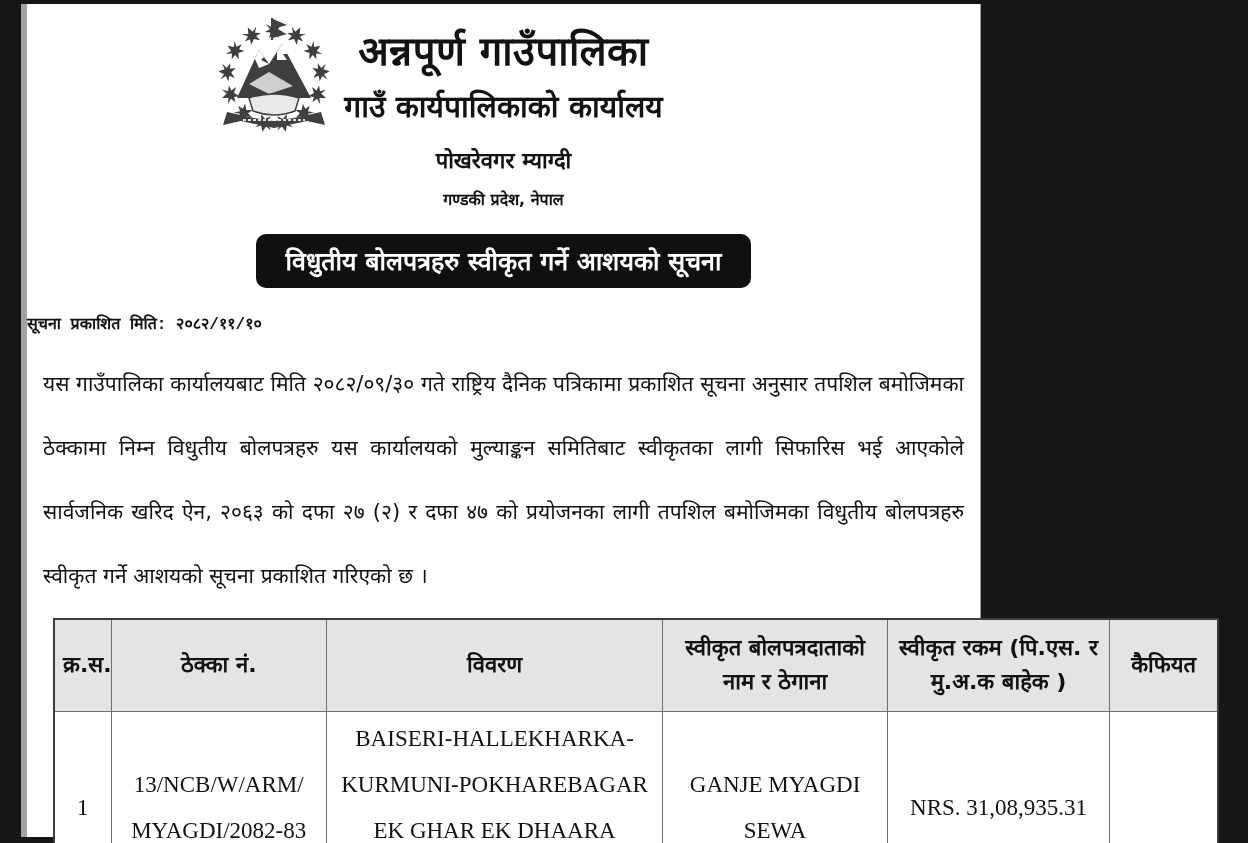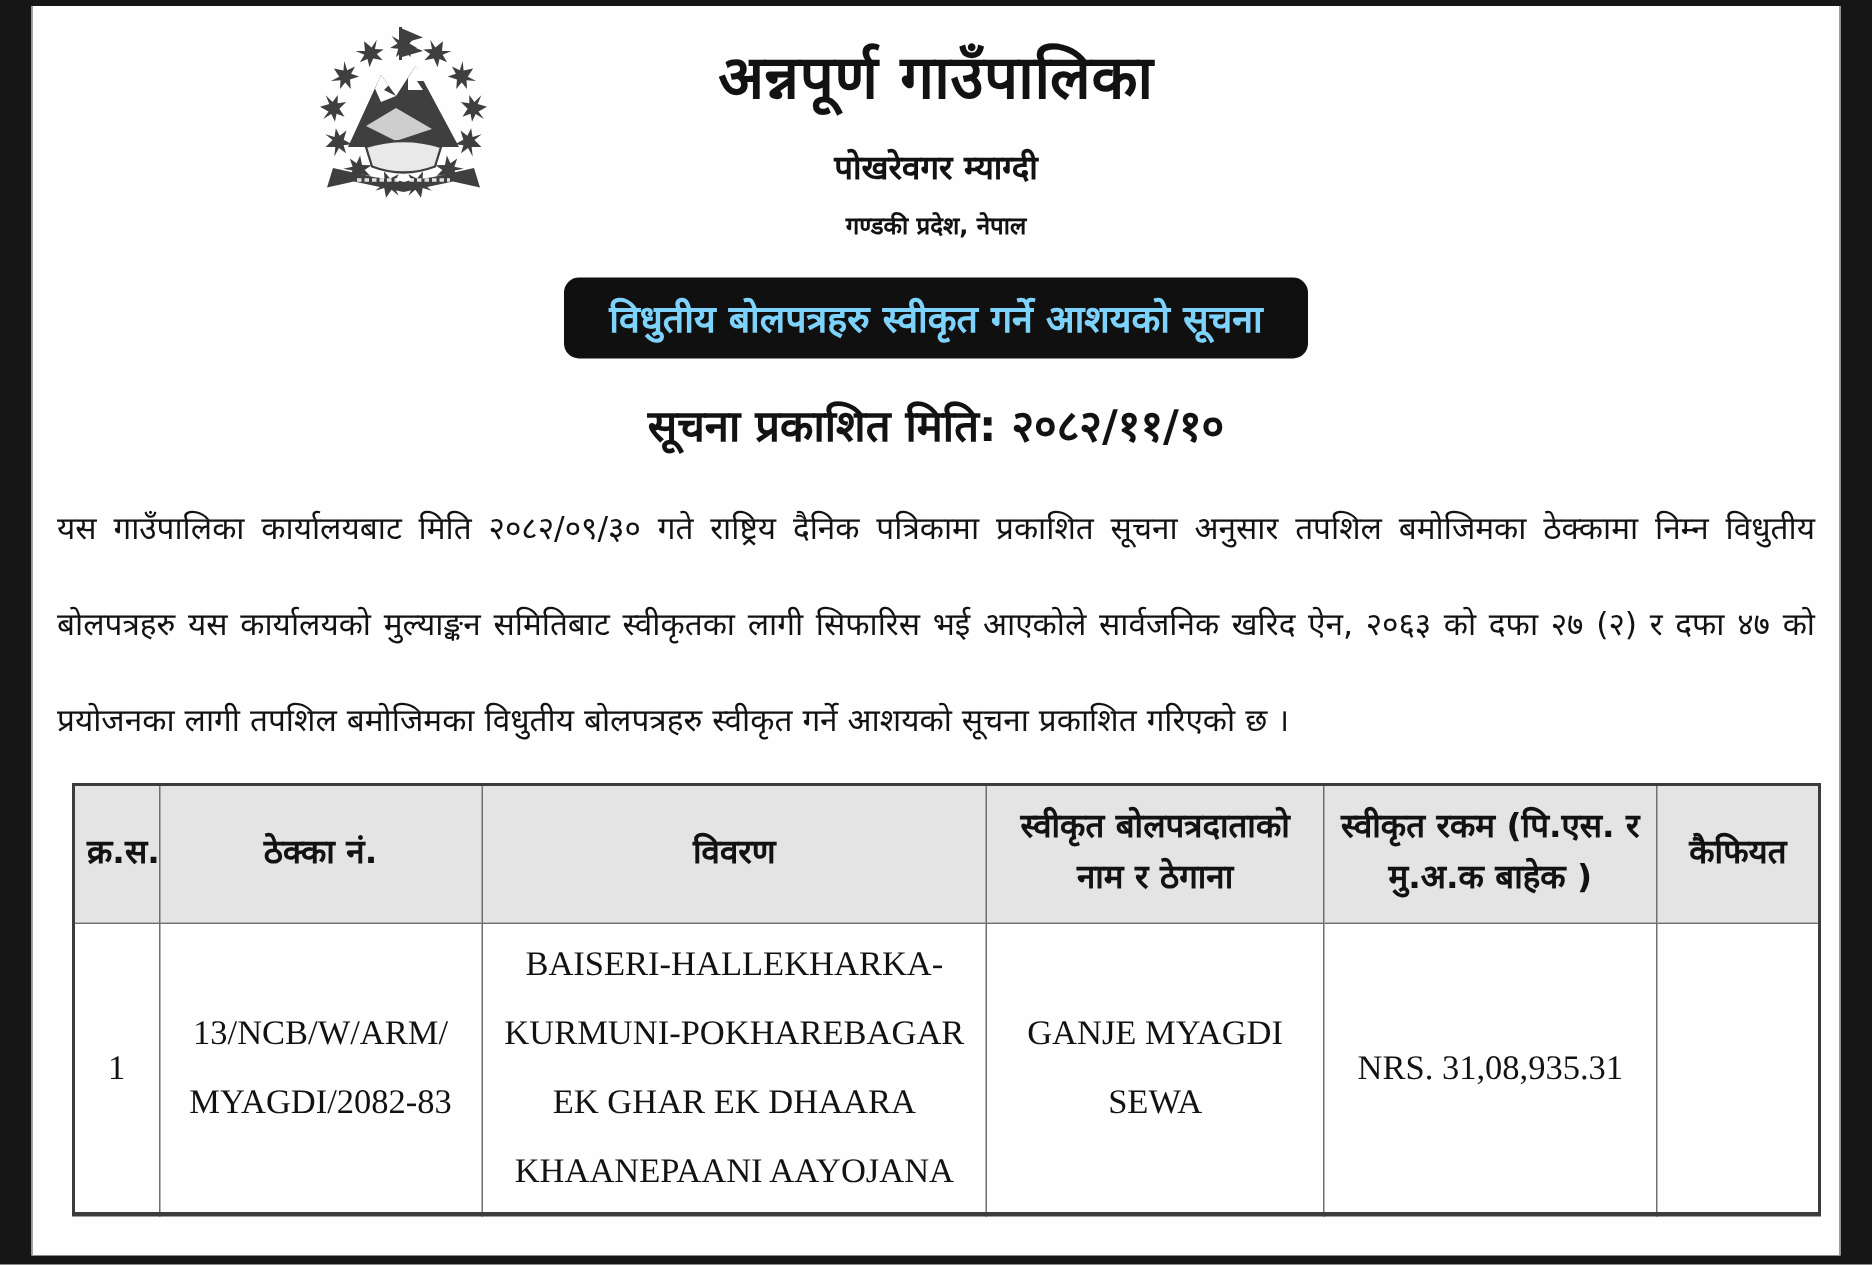--- a/index.html
+++ b/index.html
@@ -6,46 +6,46 @@
   html, body { width: 1248px; height: 843px; overflow: hidden; }
   body {
     background: #161616;
     font-family: "DejaVu Sans", sans-serif;
     color: #121212;
     position: relative;
   }
   .page {
     position: absolute;
     left: 21px; top: 4px;
-    width: 1206px; height: 833px;
+    width: 960px; height: 833px;
     background: #fefefe;
-    border-left: 1px solid #a3a3a3;
+    border-left: 6px solid #a3a3a3;
     border-right: 1px solid #9a9a9a;
   }
   .emblem {
     position: absolute;
     left: 182px; top: 10px;
     width: 130px; height: 130px;
   }
   .head-center { text-align: center; }
   .t-municipality { font-size: 40px; font-weight: bold; padding-top: 18px; letter-spacing: 0.5px; }
   .t-office { font-size: 30px; font-weight: bold; margin-top: 8px; }
   .t-address { font-size: 22px; font-weight: bold; margin-top: 18px; }
   .t-province { font-size: 16px; font-weight: bold; margin-top: 14px; }
   .banner {
     display: table;
     margin: 24px auto 0;
     background: #101010;
-    color: #7dd3fc;
+    color: #ffffff;
     font-size: 25px;
     font-weight: bold;
     padding: 9px 30px 11px;
     border-radius: 10px;
   }
-  .date-line { text-align: center; font-size: 29px; font-weight: bold; margin-top: 24px; }
+  .date-line { font-size: 16px; font-weight: bold; margin-top: 24px; font-family: Liberation Mono, monospace; }
   .body-par {
     margin: 18px 16px 0 16px;
     font-size: 21px;
     line-height: 64px;
     text-align: justify;
   }
   .details-label { text-align: center; font-size: 22px; font-weight: bold; margin-top: 2px; }
   table.notice {
     border-collapse: collapse;
     margin: 10px 0 0 26px;
@@ -116,20 +116,21 @@
     <path d="M40,84 Q65,76 90,84 L86,97 Q65,105 44,97 Z" fill="#e9e9e9" stroke="#3f3f3f" stroke-width="1.5"></path>
 
     <g>
       <path d="M18,98 L45,104 L65,107 L85,104 L112,98 L116,111 L98,107 L65,114 L32,107 L14,111 Z" fill="#3f3f3f"></path>
       <line x1="34" y1="106" x2="96" y2="106" stroke="#ffffff" stroke-width="2.2" stroke-dasharray="3 2" opacity="0.85"></line>
     </g>
   </svg>
 
   <div class="head-center">
     <div class="t-municipality">अन्नपूर्ण गाउँपालिका</div>
+    <div class="t-office">गाउँ कार्यपालिकाको कार्यालय</div>
     <div class="t-address">पोखरेवगर म्याग्दी</div>
     <div class="t-province">गण्डकी प्रदेश, नेपाल</div>
   </div>
 
   <div class="banner">विधुतीय बोलपत्रहरु स्वीकृत गर्ने आशयको सूचना</div>
 
   <div class="date-line">सूचना प्रकाशित मिति: २०८२/११/१०</div>
 
   <div class="body-par">यस गाउँपालिका कार्यालयबाट मिति २०८२/०९/३० गते राष्ट्रिय दैनिक पत्रिकामा प्रकाशित सूचना अनुसार तपशिल बमोजिमका ठेक्कामा निम्न विधुतीय बोलपत्रहरु यस कार्यालयको मुल्याङ्कन समितिबाट स्वीकृतका लागी सिफारिस भई आएकोले सार्वजनिक खरिद ऐन, २०६३ को दफा २७ (२) र दफा ४७ को प्रयोजनका लागी तपशिल बमोजिमका विधुतीय बोलपत्रहरु स्वीकृत गर्ने आशयको सूचना प्रकाशित गरिएको छ ।</div>
 

